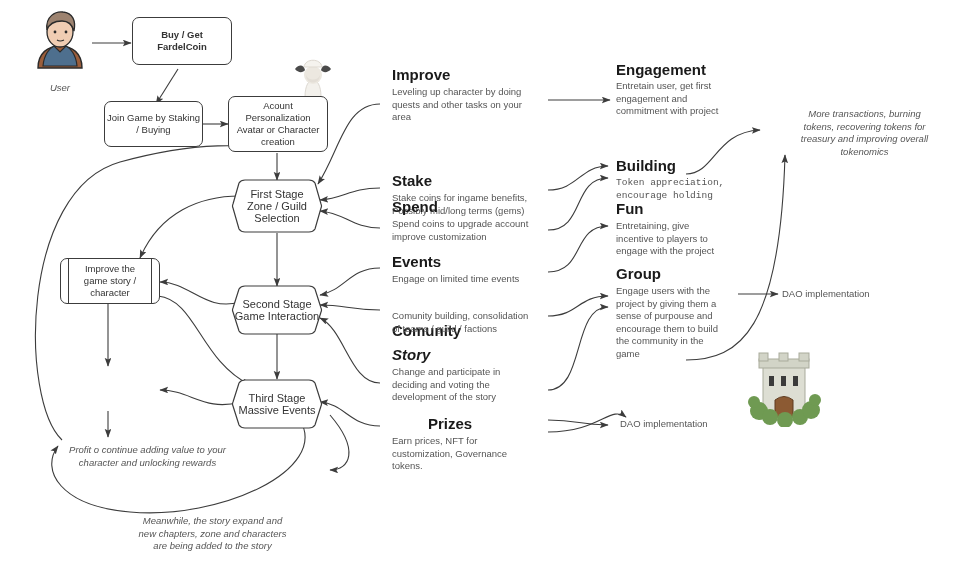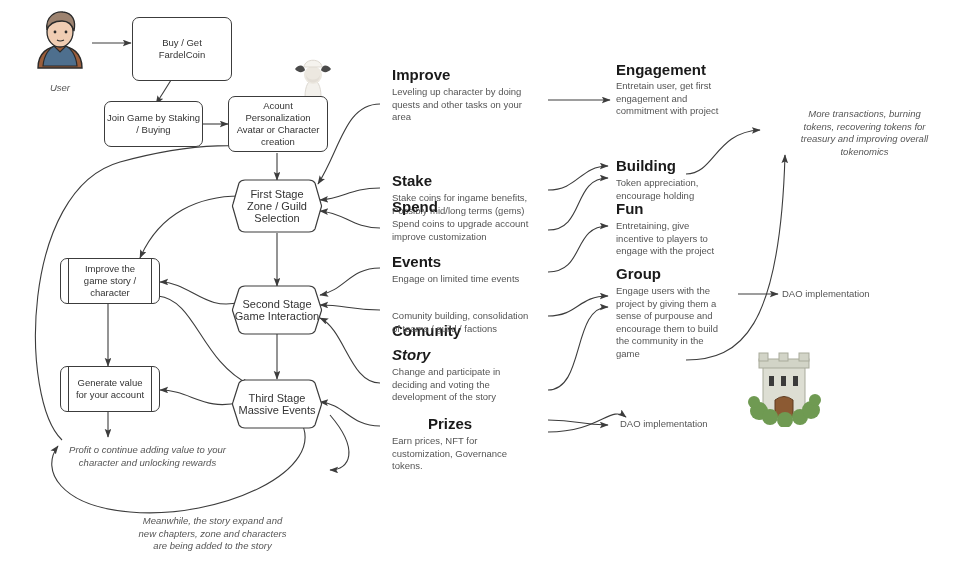--- a/index.html
+++ b/index.html
@@ -135,21 +135,21 @@
           <circle cx="25" cy="72" r="8"></circle>
         <circle cx="40" cy="75" r="8"></circle>
           <circle cx="55" cy="72" r="8"></circle>
         <circle cx="66" cy="65" r="9"></circle>
           <circle cx="9" cy="57" r="6"></circle>
         <circle cx="70" cy="55" r="6"></circle>
       </g>
     </svg>
   </div>
 
-  <div class="node rbox" style="left:132px;top:17px;width:100px;height:64px;white-space:pre-line;">Buy / Get
+  <div class="node rbox" style="left:132px;top:17px;width:100px;height:48px;white-space:pre-line;font-weight:bold;">Buy / Get
 FardelCoin</div>
 
   <div class="node rbox" style="left:104px;top:101px;width:99px;height:46px;white-space:pre-line;">Join Game by Staking
 / Buying</div>
 
   <div class="node rbox" style="left:228px;top:96px;width:100px;height:56px;white-space:pre-line;">Acount
 Personalization
 Avatar or Character
 creation</div>
 
@@ -179,26 +179,20 @@
   </div>
 
   <div class="proc" style="left:60px;top:258px;width:98px;height:44px;">
     <span class="bar bl"></span>
     <span class="bar br"></span>
     <span class="ptxt" style="white-space:pre-line;">Improve the
 game story /
 character</span>
   </div>
 
-  <div class="proc" style="left:60px;top:366px;width:98px;height:44px;">
-    <span class="bar bl"></span>
-    <span class="bar br"></span>
-    <span class="ptxt" style="white-space:pre-line;">Generate value
-for your account</span>
-  </div>
 
   <div class="hd" style="left:392px;top:69px;">Improve</div>
   <div class="txt" style="left:392px;top:86px;width:160px;white-space:pre-line;">Leveling up character by doing
 quests and other tasks on your
 area</div>
 
   <div class="hd" style="left:392px;top:175px;">Stake</div>
   <div class="txt" style="left:392px;top:192px;width:165px;white-space:pre-line;">Stake coins for ingame benefits,
 Possibly mid/long terms (gems)</div>
 
@@ -222,21 +216,21 @@
   <div class="txt" style="left:392px;top:435px;width:165px;white-space:pre-line;">Earn prices, NFT for
 customization, Governance
 tokens.</div>
 
   <div class="hd" style="left:616px;top:64px;">Engagement</div>
   <div class="txt" style="left:616px;top:80px;width:150px;white-space:pre-line;">Entretain user, get first
 engagement and
 commitment with project</div>
 
   <div class="hd" style="left:616px;top:160px;">Building</div>
-  <div class="txt" style="left:616px;top:177px;width:150px;white-space:pre-line;">Token appreciation,
+  <div class="txt" style="left:616px;top:177px;width:150px;white-space:pre-line;font-family:Liberation Mono, monospace;">Token appreciation,
 encourage holding</div>
 
   <div class="hd" style="left:616px;top:203px;">Fun</div>
   <div class="txt" style="left:616px;top:220px;width:150px;white-space:pre-line;">Entretaining, give
 incentive to players to
 engage with the project</div>
 
   <div class="hd" style="left:616px;top:268px;">Group</div>
   <div class="txt" style="left:616px;top:285px;width:150px;white-space:pre-line;">Engage users with the
 project by giving them a

